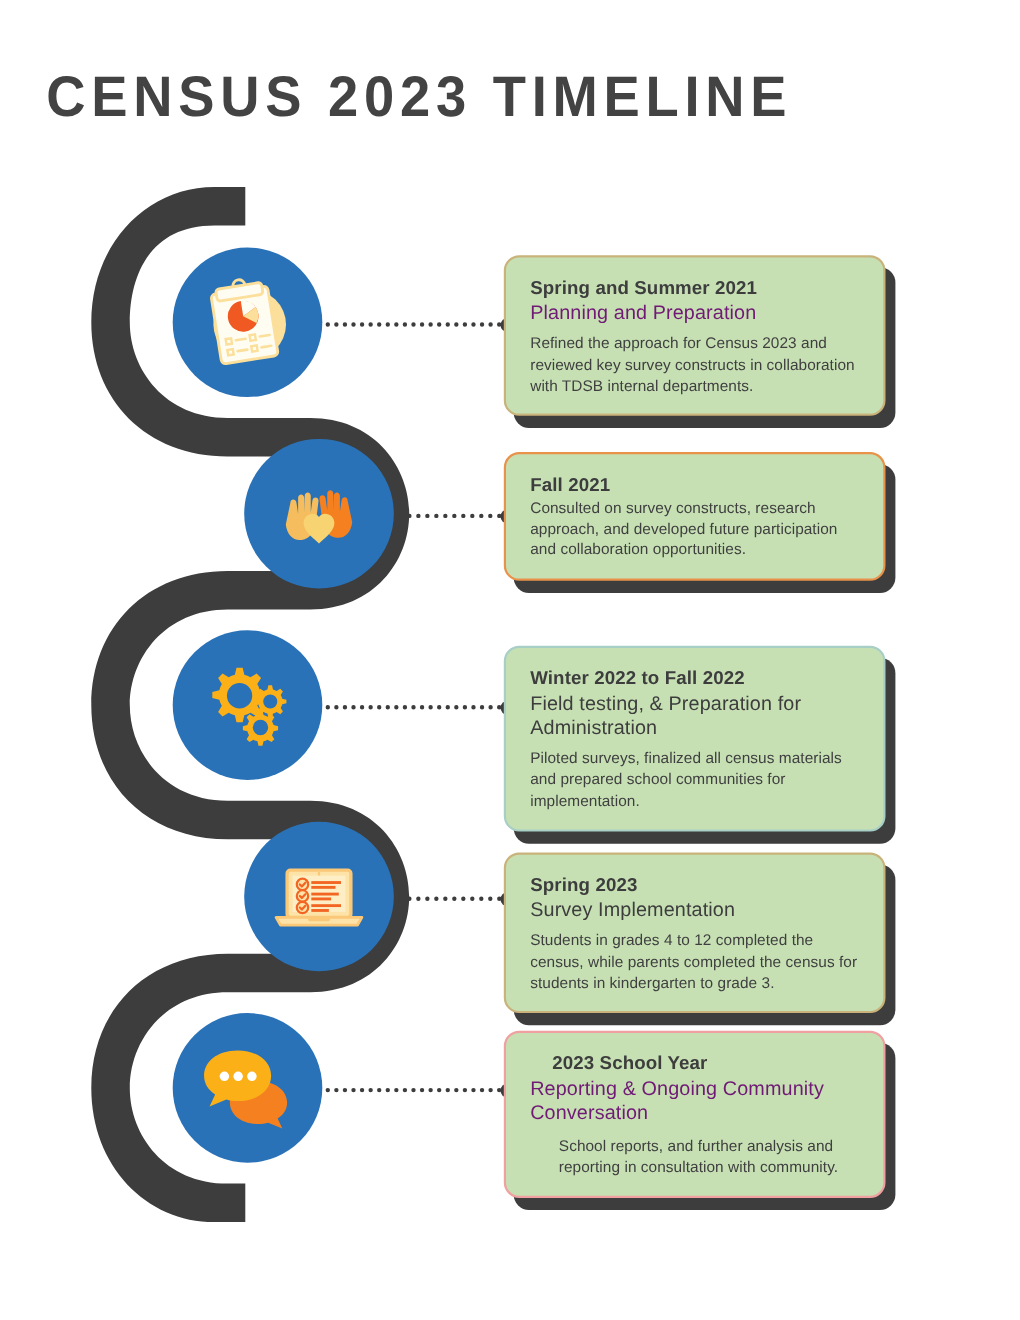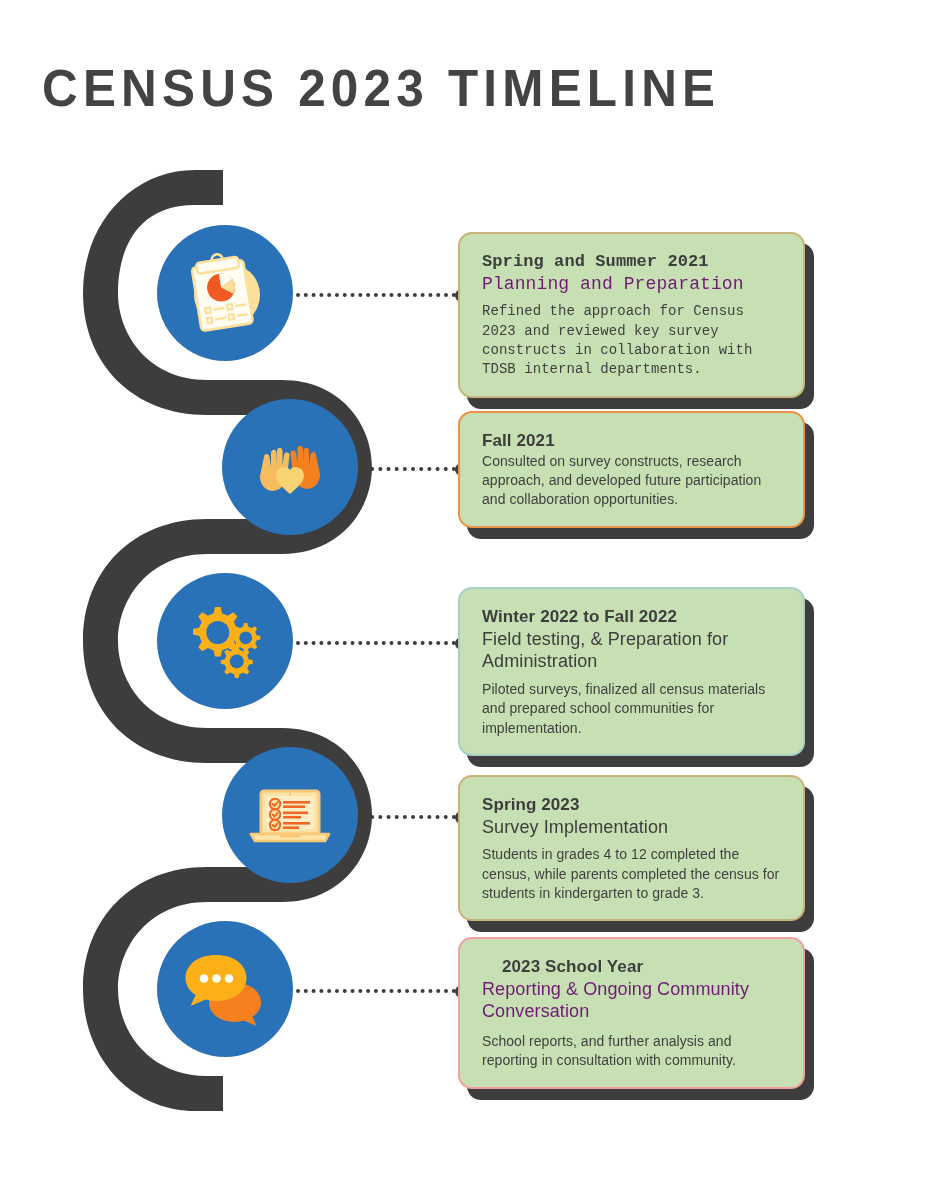--- a/index.html
+++ b/index.html
@@ -198,21 +198,21 @@
             <line x1="53" y1="58.5" x2="62" y2="58.5"></line>
             <line x1="53" y1="68.5" x2="62" y2="68.5"></line>
           </g>
         </g>
       </svg>
     </div>
     <div class="connector" style="top:68px;">
       <span class="dots"></span>
       <span class="end-dot"></span>
     </div>
-    <div class="card" style="top: 7px; border-color: rgb(201, 179, 122); font-family: Liberation Mono, monospace;">
+    <div class="card" style="top: 7px; border-color: rgb(201, 179, 122);">
       <div class="eyebrow">Spring and Summer 2021</div>
       <div class="subtitle">Planning and Preparation</div>
       <div class="body-text">Refined the approach for Census 2023 and reviewed key survey constructs in collaboration with TDSB internal departments.</div>
     </div>
   </div>
 
   <div class="milestone right" style="top:399px;">
     <div class="node" style="background: rgb(42, 114, 184);">
       <svg width="92" height="92" viewBox="0 0 92 92">
         <path d="M 20 36 c 0 -4 5 -4 5.5 0 l 1.5 10 l 0 -14 c 0 -4.5 5.5 -4.5 5.5 0 l 0 13 l 0.5 -15 c 0 -4.5 5.5 -4.5 5.5 0 l 0 15 l 1.5 -11 c 0.6 -4 6 -3.4 5.5 0.8 l -2.2 18 c -1 9 -5.5 16 -13 17 c -8 1 -13.5 -5 -14.5 -14 Z" fill="#f5bd5e"></path>
@@ -303,17 +303,17 @@
         <circle cx="51" cy="36.5" r="4.3" fill="#ffffff"></circle>
       </svg>
     </div>
     <div class="connector" style="top:68px;">
       <span class="dots"></span>
       <span class="end-dot"></span>
     </div>
     <div class="card indent" style="top: 16px; border-color: rgb(240, 160, 160);">
       <div class="eyebrow">2023 School Year</div>
       <div class="subtitle">Reporting &amp; Ongoing Community Conversation</div>
-      <div class="body-text" style="margin-top:9px;">School reports, and further analysis and reporting in consultation with community.</div>
+      <div class="body-text" style="margin-top:9px;margin-left:26px;">School reports, and further analysis and reporting in consultation with community.</div>
     </div>
   </div>
 
 </div>
 
 </body></html>

